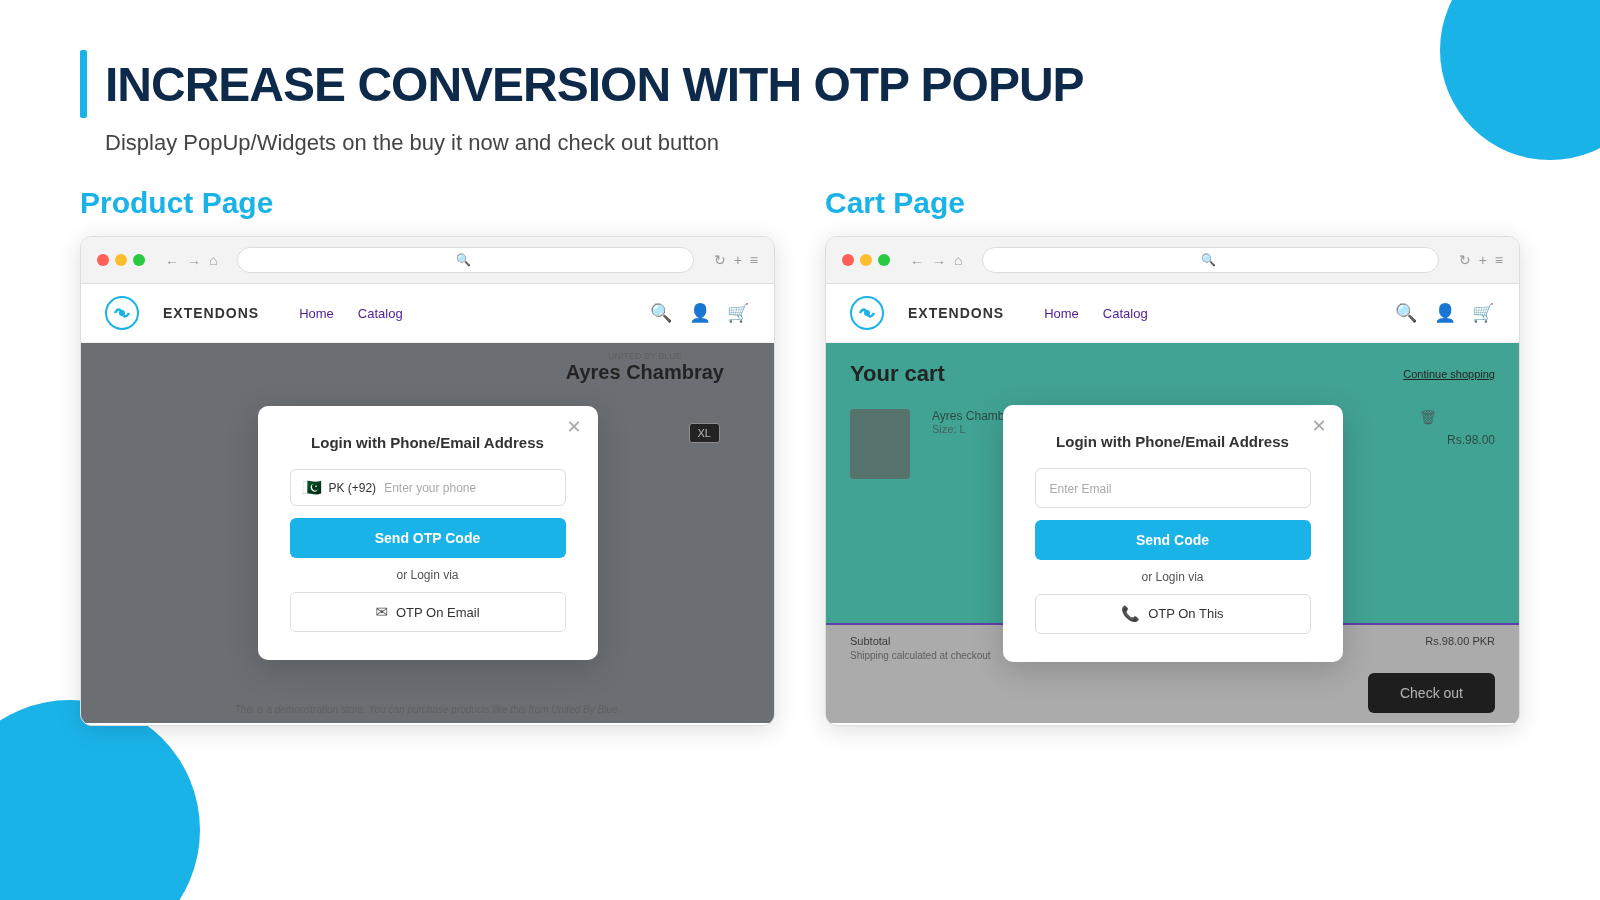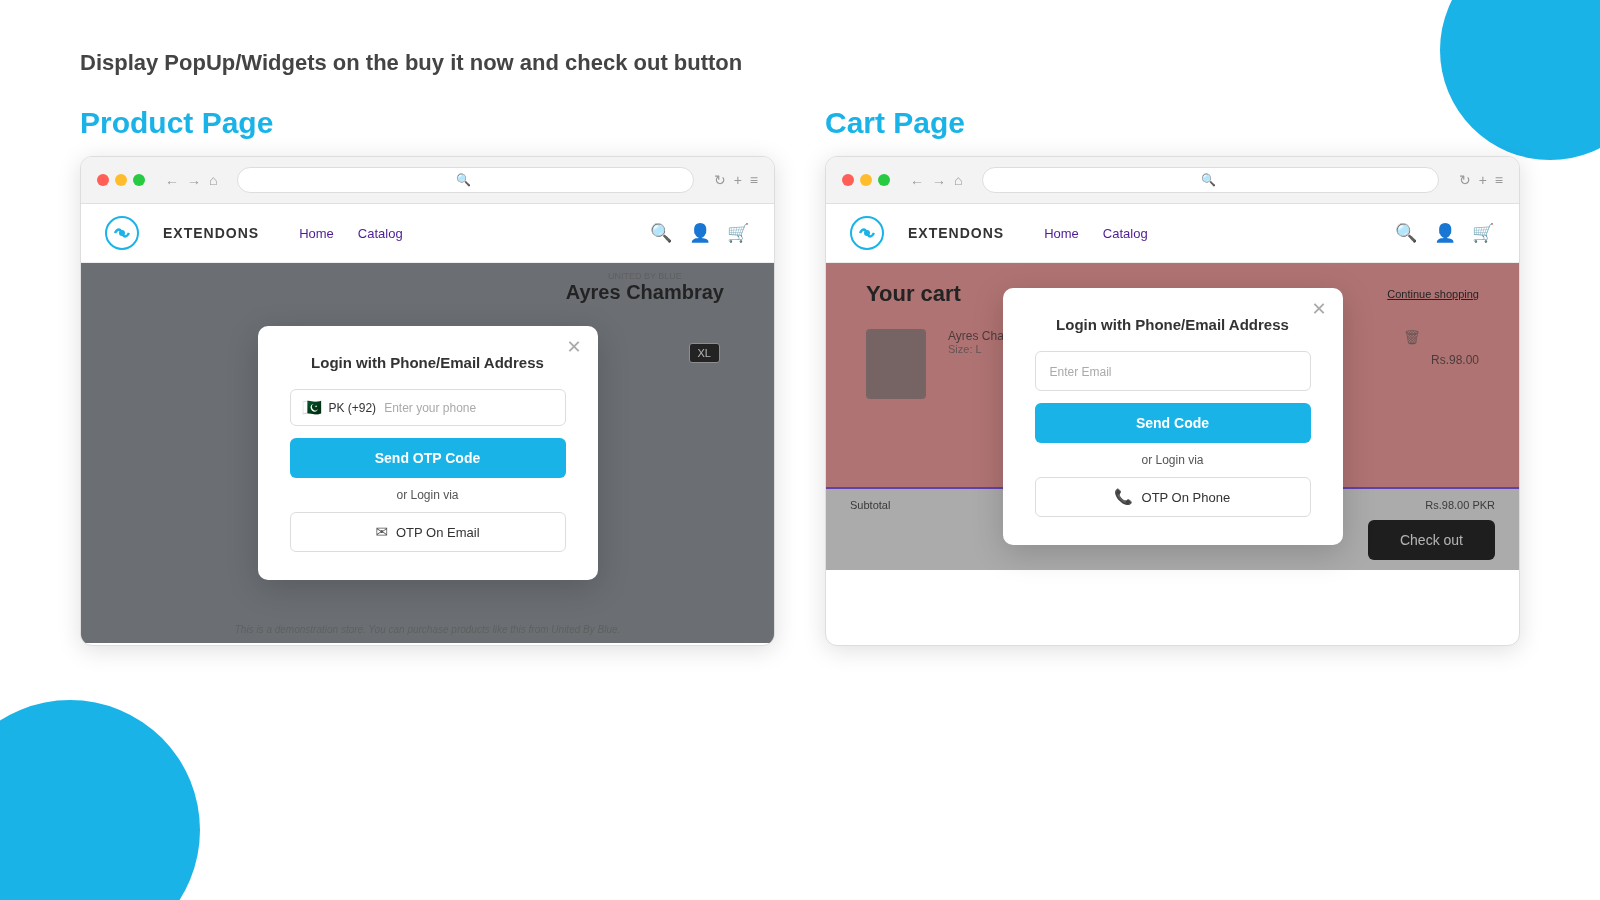--- a/index.html
+++ b/index.html
@@ -60,21 +60,22 @@
     .main-title {
       font-size: 48px;
       font-weight: 900;
       color: #0d2a4a;
       letter-spacing: -1px;
       text-transform: uppercase;
     }
     .subtitle {
       font-size: 22px;
       color: #444;
-      font-weight: 700;
+      margin-left: 25px;
+      font-weight: 400;
     }
 
     
     .panels-row {
       display: flex;
       gap: 50px;
       margin-top: 10px;
     }
     .panel-col {
       flex: 1;
@@ -194,24 +195,24 @@
       background: #9aa0a6;
       height: 380px;
       position: relative;
       display: flex;
       align-items: flex-start;
       padding: 20px 30px;
     }
 
     
     .cart-bg {
-      background: #fca5a5;
-      height: 307px;
+      background: #5eead4;
+      height: 380px;
       position: relative;
-      padding: 18px 40px;
+      padding: 18px 24px;
     }
     .cart-title-row {
       display: flex;
       justify-content: space-between;
       align-items: center;
       margin-bottom: 16px;
     }
     .cart-heading {
       font-size: 22px;
       font-weight: 600;
@@ -401,20 +402,24 @@
   </style>
 </head>
 <body>
 
 <div class="bg-circle-top-right"></div>
 <div class="bg-circle-bottom-left"></div>
 
 <div class="main-content">
 
   <div class="header-section">
+    <div class="header-bar">
+      <div class="header-accent-bar"></div>
+      <h1 class="main-title">INCREASE CONVERSION WITH OTP POPUP</h1>
+    </div>
     <p class="subtitle">Display PopUp/Widgets on the buy it now and check out button</p>
   </div>
 
   <div class="panels-row">
 
     <div class="panel-col">
       <div class="section-title">Product Page</div>
 
       <div class="browser-mockup">
 
@@ -558,30 +563,31 @@
             <div class="popup-box">
               <span class="popup-close">✕</span>
               <div class="popup-title">Login with Phone/Email Address</div>
               <div class="popup-email-input">
                 <span class="popup-email-placeholder">Enter Email</span>
               </div>
               <button class="popup-btn-primary">Send Code</button>
               <div class="popup-or-text">or Login via</div>
               <button class="popup-btn-secondary">
                 <span class="popup-btn-icon">📞</span>
-                <span>OTP On Phone</span>
+                <span>OTP On This</span>
               </button>
             </div>
           </div>
 
           <div style="position:absolute;bottom:0;left:0;right:0;padding:10px 24px;background:#f5f5f5;border-top:2px solid #8b5cf6;">
             <div style="display:flex;justify-content:space-between;font-size:11px;color:#555;margin-bottom:3px;">
               <span>Subtotal</span>
               <span>Rs.98.00 PKR</span>
             </div>
+            <div style="font-size:10px;color:#888;margin-bottom:6px;">Shipping calculated at checkout</div>
             <div style="display:flex;justify-content:flex-end;">
               <button class="cart-checkout-btn">Check out</button>
             </div>
           </div>
         </div>
       </div>
     </div>
 
   </div>
 </div>

